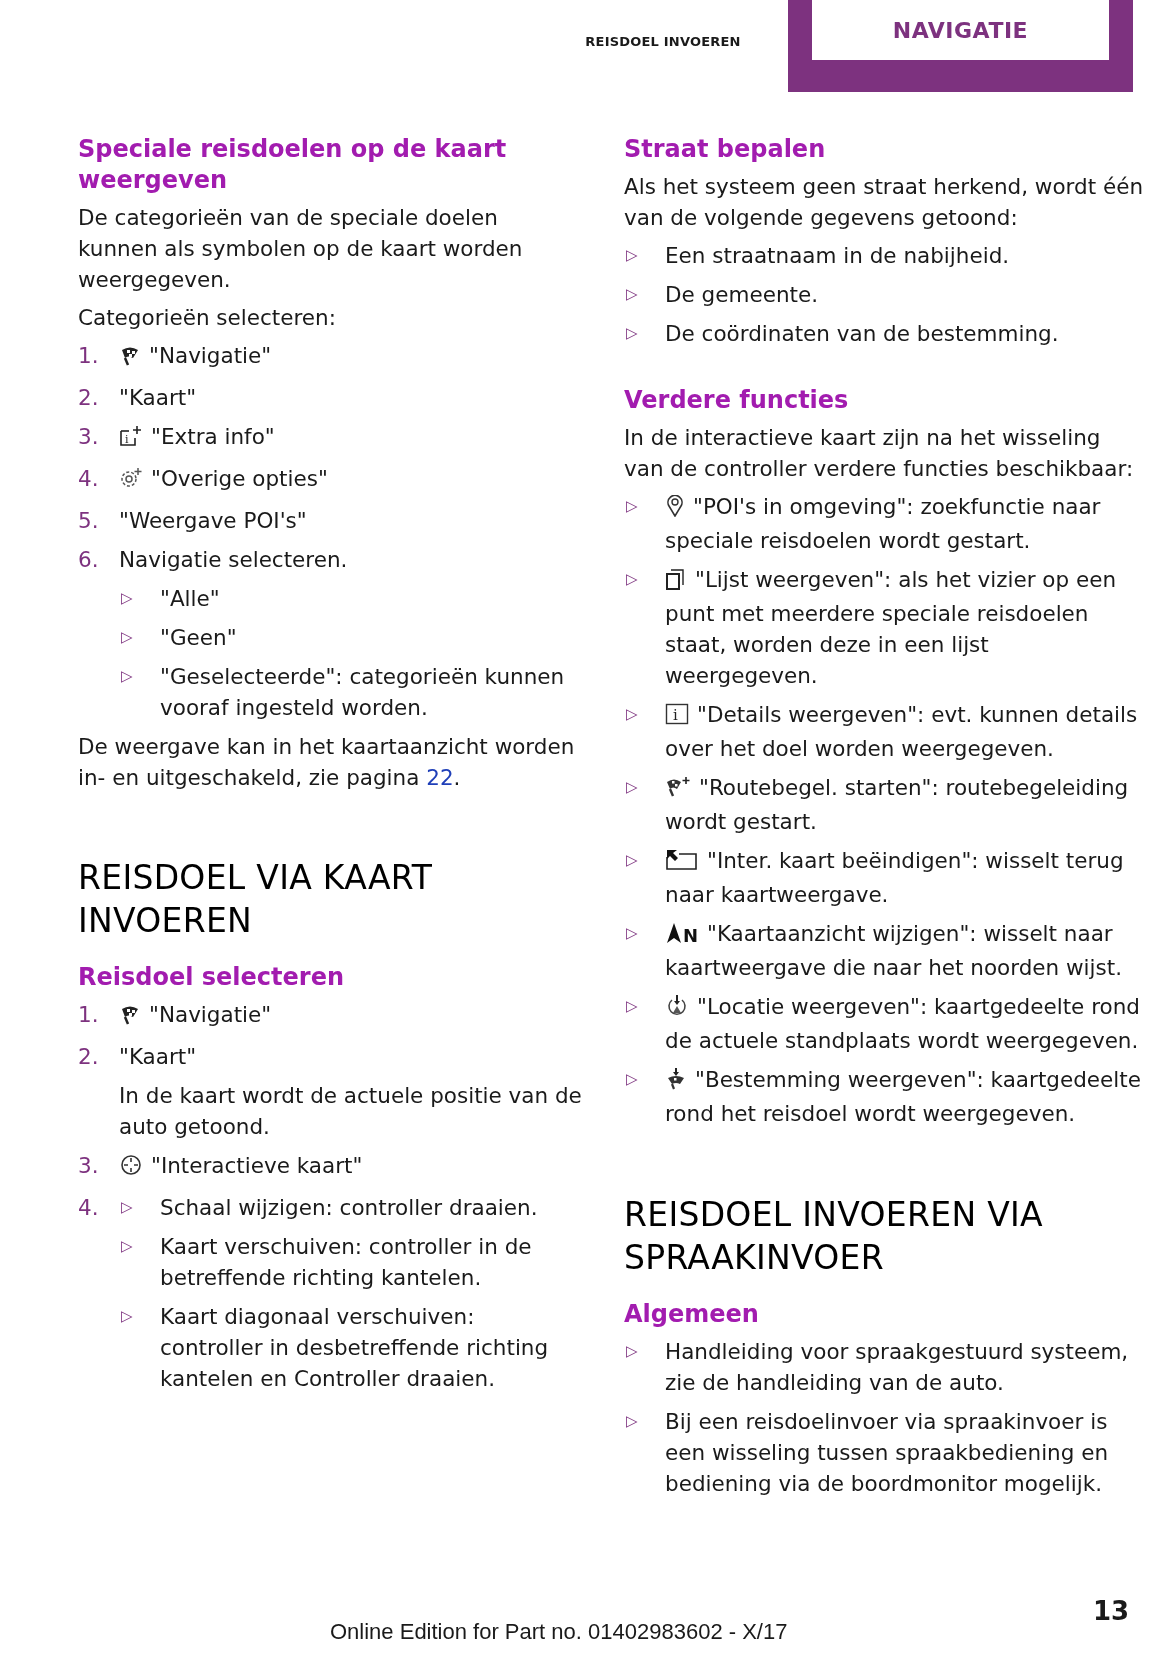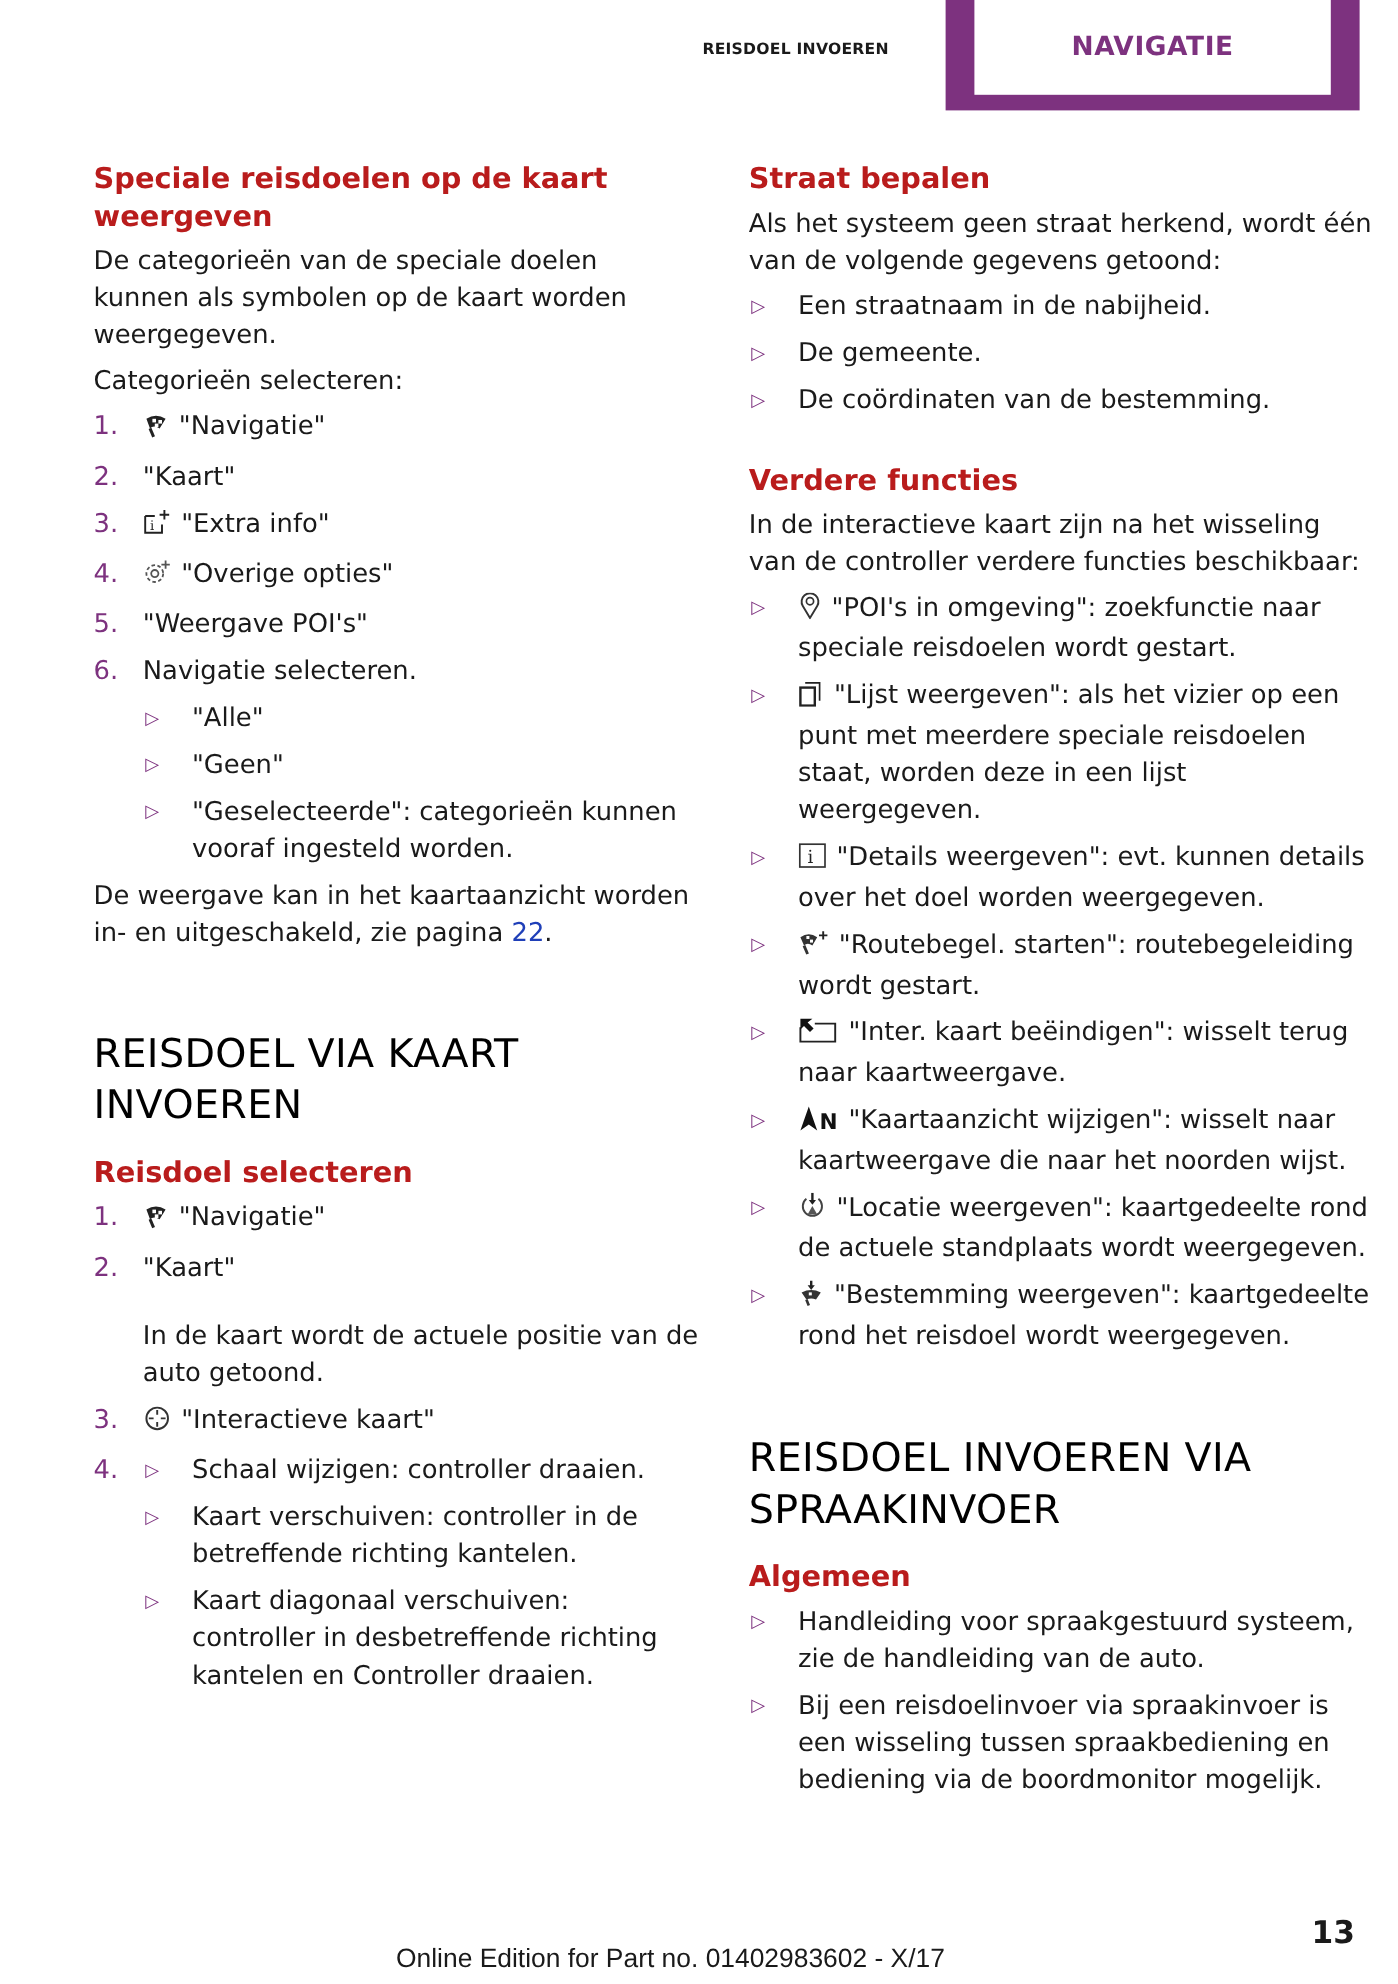--- a/index.html
+++ b/index.html
@@ -10,29 +10,29 @@
   }
   .hdr-section {
     position: absolute; left: 548px; top: 34px; width: 230px; text-align: center;
     font-size: 13px; font-weight: bold; letter-spacing: 0.2px; color: #1a1a1a;
   }
   .hdr-tab {
     position: absolute; left: 788px; top: 0; width: 345px; height: 92px;
     background: #7d327f; box-sizing: border-box;
   }
   .hdr-tab-inner {
-    position: absolute; left: 24px; top: 0; right: 24px; height: 79px;
+    position: absolute; left: 24px; top: 0; right: 24px; height: 60px;
     background: #fff; display: flex; align-items: center; justify-content: center;
     color: #7d327f; font-weight: bold; font-size: 22px; letter-spacing: 0.5px;
   }
   .col { position: absolute; top: 134px; }
   .col.left { left: 78px; width: 505px; }
   .col.right { left: 624px; width: 520px; }
 
-  .h2 { color: #b91c1c; font-weight: bold; font-size: 24px; line-height: 31px; margin: 0 0 6px 0; }
+  .h2 { color: #a21caf; font-weight: bold; font-size: 24px; line-height: 31px; margin: 0 0 6px 0; }
   .h1 { color: #000000; font-weight: normal; font-size: 33px; line-height: 43px; margin: 0 0 20px 0; letter-spacing: 0.3px; }
   p { margin: 0 0 7px 0; font-size: 21.5px; line-height: 31px; }
   .ol { margin: 0; padding: 0; list-style: none; }
   .ol > li { position: relative; padding-left: 41px; font-size: 21.5px; line-height: 31px; margin-bottom: 8px; }
   .ol > li .num { position: absolute; left: 0; top: 0; color: #7d327f; }
   .ul { margin: 0; padding: 0; list-style: none; }
   .ul > li { position: relative; padding-left: 41px; font-size: 21.5px; line-height: 31px; margin-bottom: 8px; }
   .ul > li .bul { position: absolute; left: 2px; top: 0; color: #7d327f; font-size: 15px; }
   .sub { margin-top: 8px; }
   .icon { display: inline-block; vertical-align: -3px; margin-right: 8px; }
@@ -96,21 +96,21 @@
   <h2 class="h2">Reisdoel selecteren</h2>
   <ol class="ol">
     <li><span class="num">1.</span><span class="icon"><svg width="22" height="20" viewBox="0 0 22 20">
             <path d="M3 4 Q11 -1 19 4 L14 12 Q9 9 6 12 Z" fill="#222"></path>
             <path d="M6 12 L9 19" stroke="#222" stroke-width="2.5"></path>
             <rect x="8" y="4" width="3" height="3" fill="#fff"></rect>
             <rect x="13" y="5" width="3" height="3" fill="#fff"></rect>
             <rect x="10" y="8" width="3" height="3" fill="#fff"></rect>
           </svg></span><span>"Navigatie"</span></li>
     <li><span class="num">2.</span><span>"Kaart"</span>
-      <div style="margin-top:26px">In de kaart wordt de actuele positie van de auto getoond.</div>
+      <div style="margin-top:8px">In de kaart wordt de actuele positie van de auto getoond.</div>
     </li>
     <li><span class="num">3.</span><span class="icon"><svg width="24" height="22" viewBox="0 0 24 22">
             <circle cx="12" cy="11" r="9" fill="none" stroke="#333" stroke-width="1.6"></circle>
             <path d="M12 4 V8 M12 14 V18 M5 11 H9 M15 11 H19" stroke="#333" stroke-width="1.6"></path>
           </svg></span><span>"Interactieve kaart"</span></li>
     <li><span class="num">4.</span>
       <ul class="ul sub">
         <li><span class="bul">▷</span><span>Schaal wijzigen: controller draaien.</span></li>
         <li><span class="bul">▷</span><span>Kaart verschuiven: controller in de betreffende richting kantelen.</span></li>
         <li><span class="bul">▷</span><span>Kaart diagonaal verschuiven: controller in desbetreffende richting kantelen en Controller draaien.</span></li>

